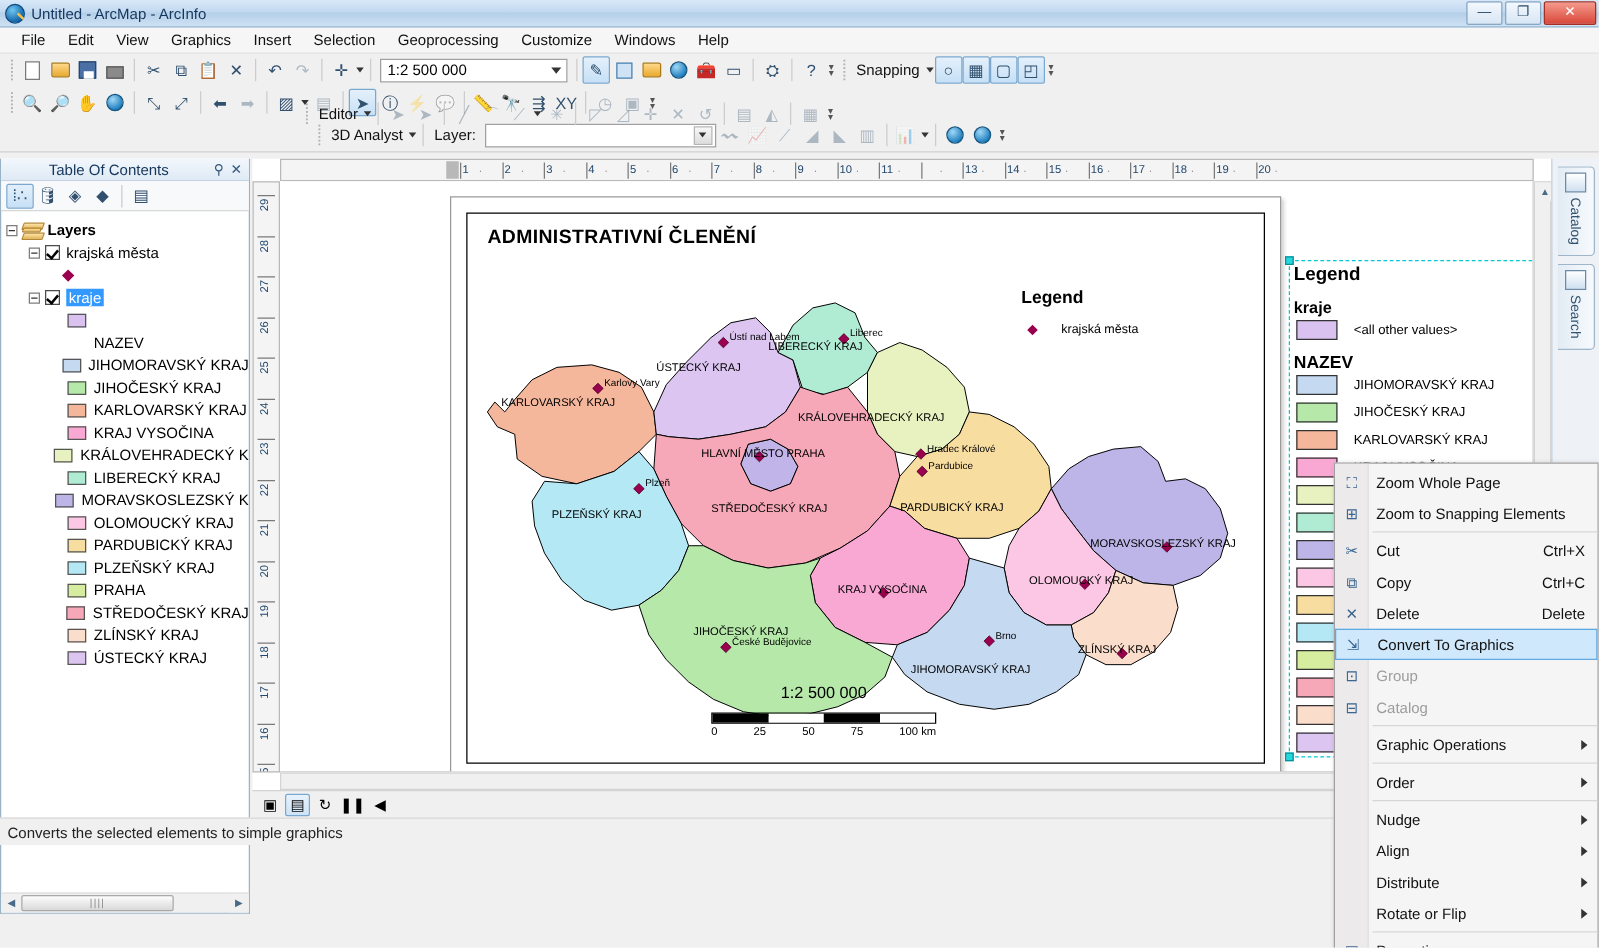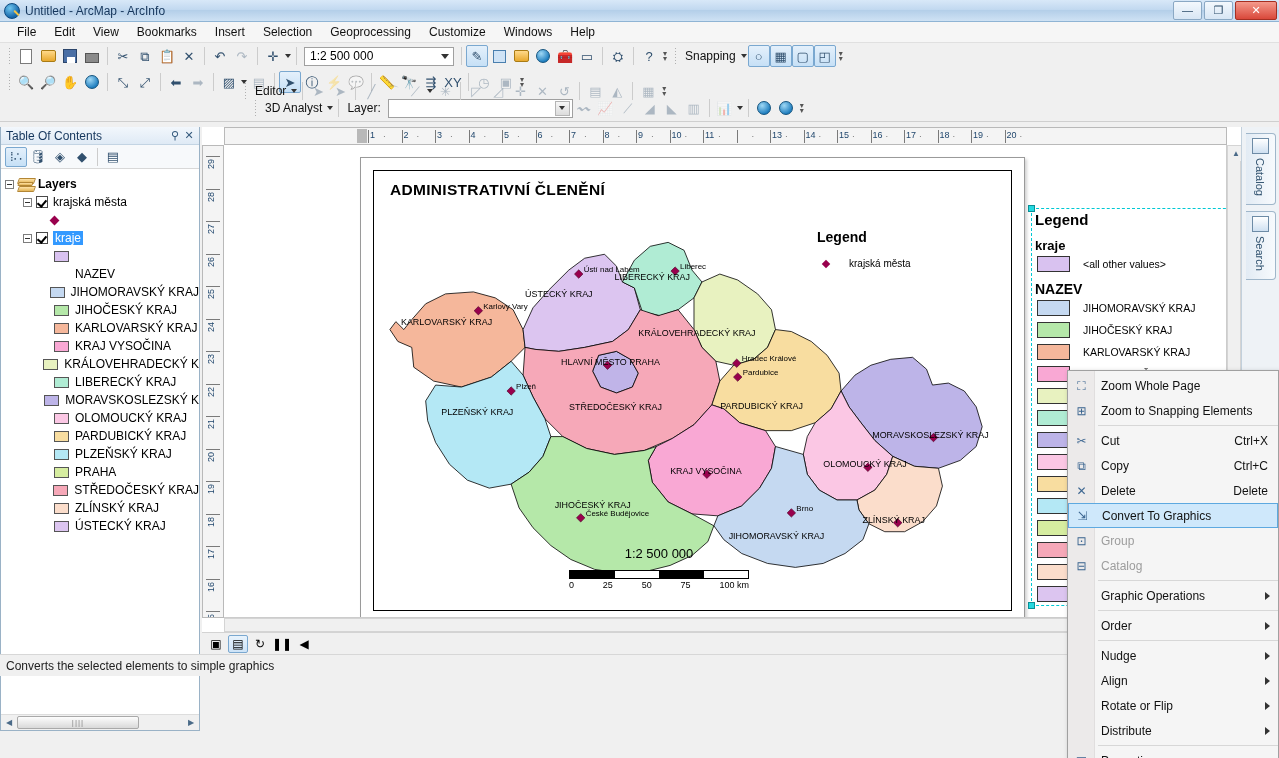--- a/index.html
+++ b/index.html
@@ -112,21 +112,21 @@
   
   .toc {
     position:absolute; left:0; top:127px; width:200px; height:604px;
     background:#fff; border:1px solid #9ab2c6; border-top:none;
   }
   .toc-head {
     height: 18px; background: linear-gradient(to bottom,#f2f7fc,#dfeaf5);
     border-bottom:1px solid #c3d4e3; display:flex; align-items:center;
     padding: 0 3px 0 5px; font-size:12px; color:#15365c;
   }
-  .toc-head .t { flex:1; }
+  .toc-head .t { flex:1;text-align:center; }
   .toc-head .hbtn { width:14px; text-align:center; color:#355a7d; font-size:11px; }
   .toc-tools {
     height:24px; border-bottom:1px solid #d8d8d8; display:flex; align-items:center;
     padding-left:4px; background:#f7f9fb;
   }
   .toc-tools .tbtn{ width:22px;height:20px; }
   .toc-body { position:absolute; top:43px; left:0; right:0; bottom:16px; overflow:hidden; padding:5px 0 0 4px; }
   .tree-row { display:flex; align-items:center; height:18px; font-size:12px; white-space:nowrap; }
   .exp {
     width:9px;height:9px;border:1px solid #7d7d7d;background:#fff;margin-right:4px;
@@ -260,21 +260,21 @@
       <div class="wbtn">—</div>
       <div class="wbtn">❐</div>
       <div class="wbtn close">✕</div>
     </div>
   </div>
 
   <div class="menubar" id="menubar">
       <div class="menu-item">File</div>
       <div class="menu-item">Edit</div>
       <div class="menu-item">View</div>
-      <div class="menu-item">Bookmarks</div>
+      <div class="menu-item">Graphics</div>
       <div class="menu-item">Insert</div>
       <div class="menu-item">Selection</div>
       <div class="menu-item">Geoprocessing</div>
       <div class="menu-item">Customize</div>
       <div class="menu-item">Windows</div>
       <div class="menu-item">Help</div>
     </div>
 
   <div class="toolbars">
     <div class="tb-row">
@@ -899,27 +899,27 @@
         <div class="ctx-sep"></div>
         <div class="ctx-item">
           <span>Nudge</span>
           <span class="sub"></span>
         </div>
         <div class="ctx-item">
           <span>Align</span>
           <span class="sub"></span>
         </div>
         <div class="ctx-item">
+          <span>Distribute</span>
+          <span class="sub"></span>
+        </div>
+        <div class="ctx-item">
           <span>Rotate or Flip</span>
           <span class="sub"></span>
         </div>
-        <div class="ctx-item">
-          <span>Distribute</span>
-          <span class="sub"></span>
-        </div>
         <div class="ctx-sep"></div>
         <div class="ctx-item">
           <span class="ctx-ic">▤</span>
           <span>Properties...</span>
         </div>
       </div>
   </div>
 
 </div>
 

